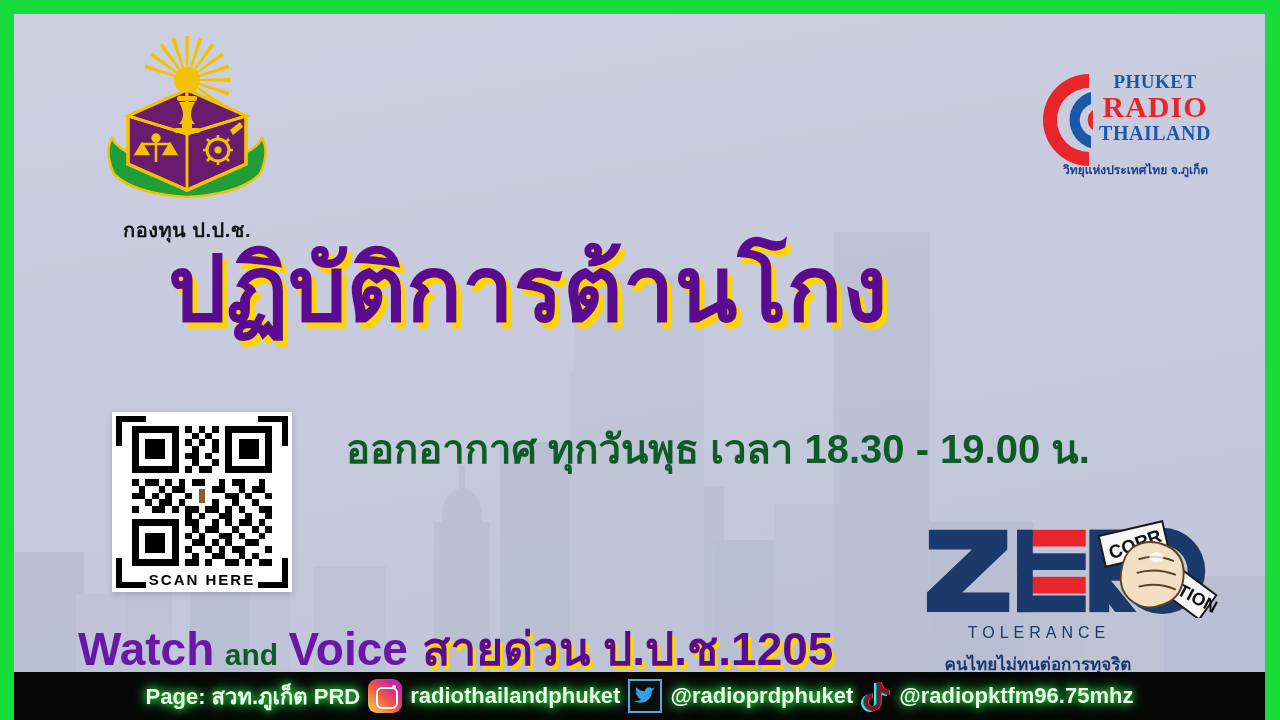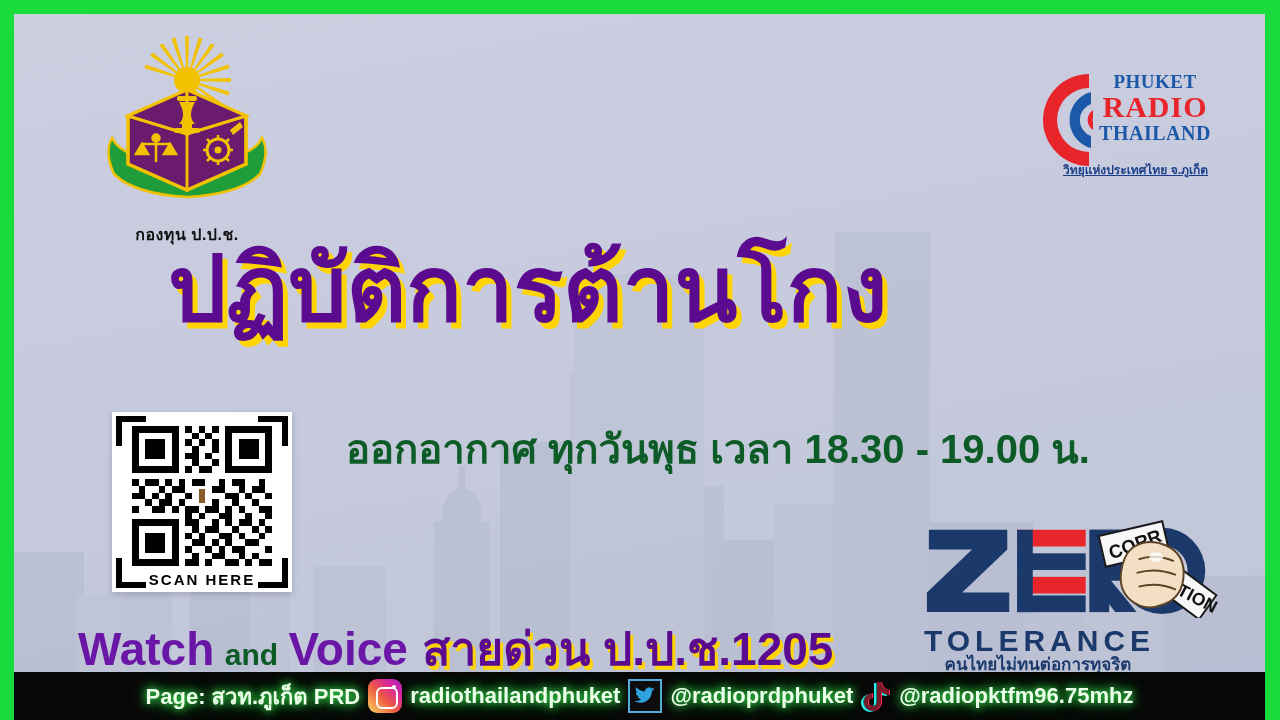--- a/index.html
+++ b/index.html
@@ -40,31 +40,31 @@
     border-radius: 50% 50% 18% 18% / 62% 62% 12% 12%;
   }
   .dome::after {
     content: ""; position: absolute; left: 25px; top: -56px;
     width: 6px; height: 26px; background: #b5bace;
   }
 
   
   .emblem-wrap { position: absolute; left: 78px; top: 20px; width: 190px; text-align: center; }
   .emblem-label {
-    margin-top: 12px; font-size: 16px; font-weight: 700; color: #111;
+    margin-top: 4px; font-size: 20px; font-weight: 700; color: #111;
     letter-spacing: .5px;
   }
 
   
   .prt-logo { position: absolute; right: 44px; top: 52px; width: 210px; height: 112px; }
   .prt-text { position: absolute; left: 78px; top: 6px; text-align: center; width: 132px; font-family: Liberation Serif, serif; }
   .prt-l1 { font-size: 19px; font-weight: 700; color: #1b59a8; letter-spacing: .5px; line-height: 1; }
   .prt-l2 { font-size: 30px; font-weight: 700; color: #e8252b; letter-spacing: 1px; line-height: 1.05; }
   .prt-l3 { font-size: 20px; font-weight: 700; color: #1b59a8; letter-spacing: .5px; line-height: 1; }
-  .prt-l4 { font-size: 12px; font-weight: 700; color: #1b3f8a; margin-top: 2px; white-space: nowrap; text-decoration: underline; }
+  .prt-l4 { font-size: 12px; font-weight: 700; color: #1b3f8a; margin-top: 2px; white-space: nowrap; }
 
   
   .title-row {
     position: absolute; left: 150px; top: 232px; width: 1060px;
     display: flex; align-items: flex-end;
   }
   .title-small {
     font-size: 52px; font-weight: 700; color: #5b0b8f;
     text-shadow: 3px 4px 0 #ffd400;
     line-height: .95; padding-bottom: 10px;
@@ -111,21 +111,21 @@
   .wav .w4 {
     font-size: 46px; color: #5b0b8f; text-shadow: 3px 4px 0 #ffd400;
     padding-left: 10px;
   }
 
   
   .zt { position: absolute; left: 898px; top: 500px; width: 320px; height: 160px; }
   .zt-word { position: absolute; left: 8px; top: 6px; height: 98px; width: 300px; }
   .zt-tol {
     position: absolute; left: 12px; top: 110px; width: 230px; text-align: center;
-    font-size: 30px; font-weight: 700; letter-spacing: 5px; color: #1b3a6b;
+    font-size: 16px; font-weight: 400; letter-spacing: 5px; color: #1b3a6b;
   }
   .zt-thai {
     position: absolute; left: 6px; top: 136px; width: 240px; text-align: center;
     font-size: 17px; font-weight: 700; color: #1b3a6b;
   }
 
   
   .socialbar {
     position: absolute; left: 14px; top: 672px;
     width: 1251px; height: 48px; background: #070707;

